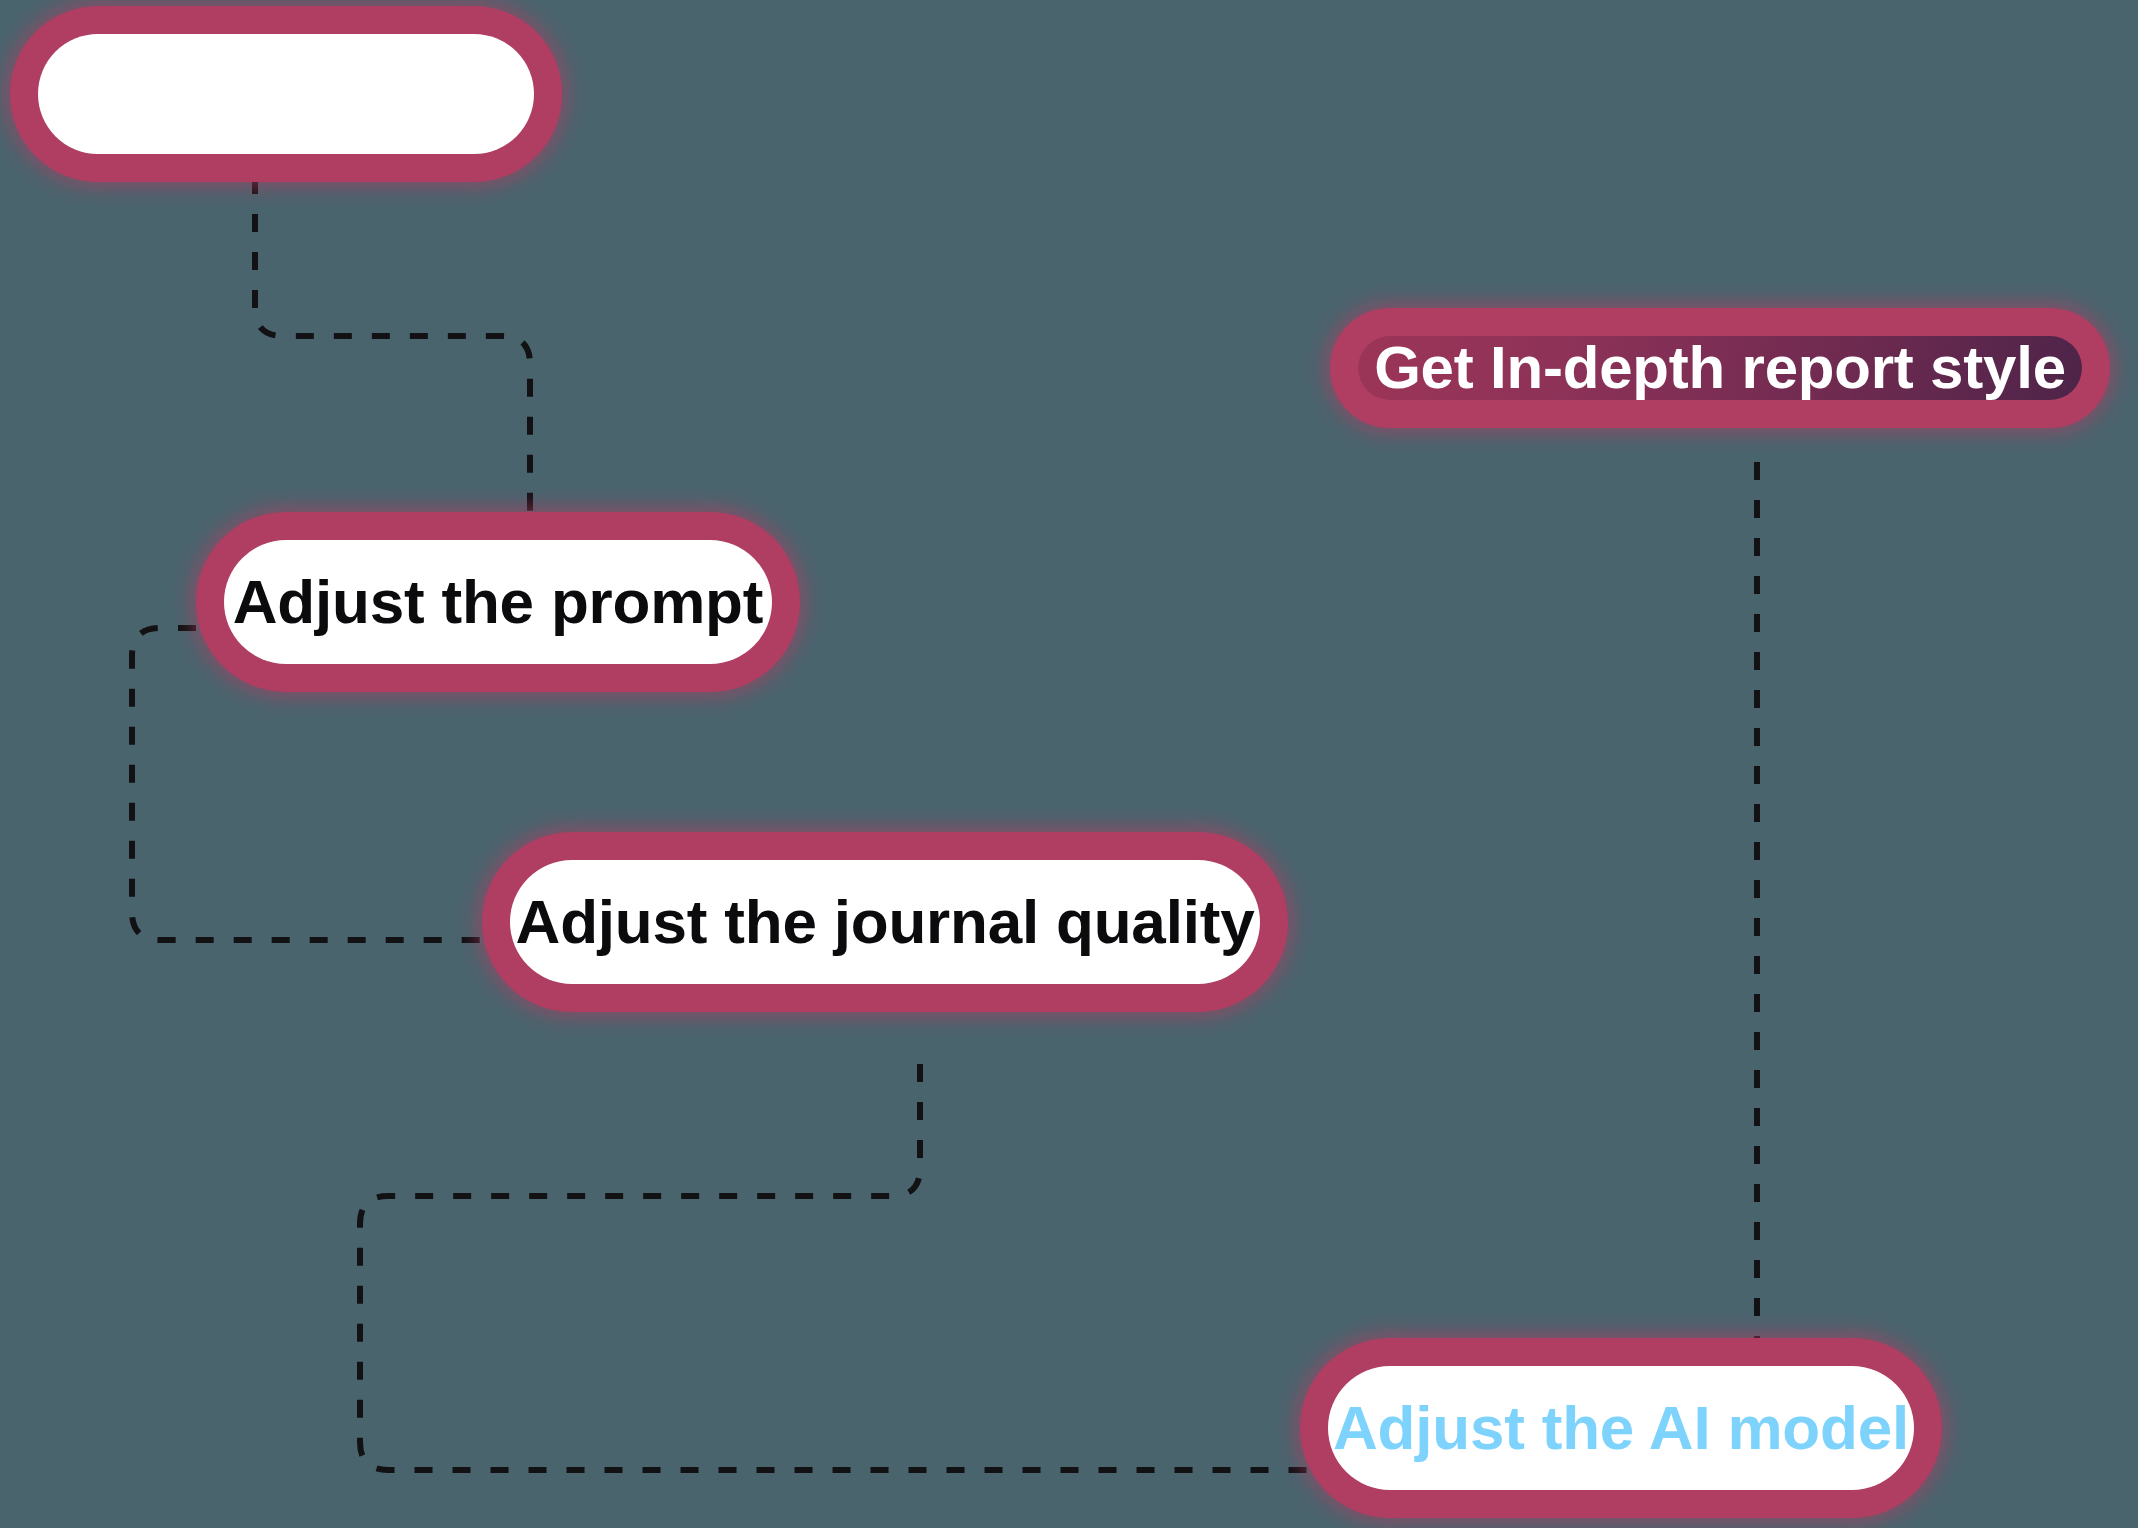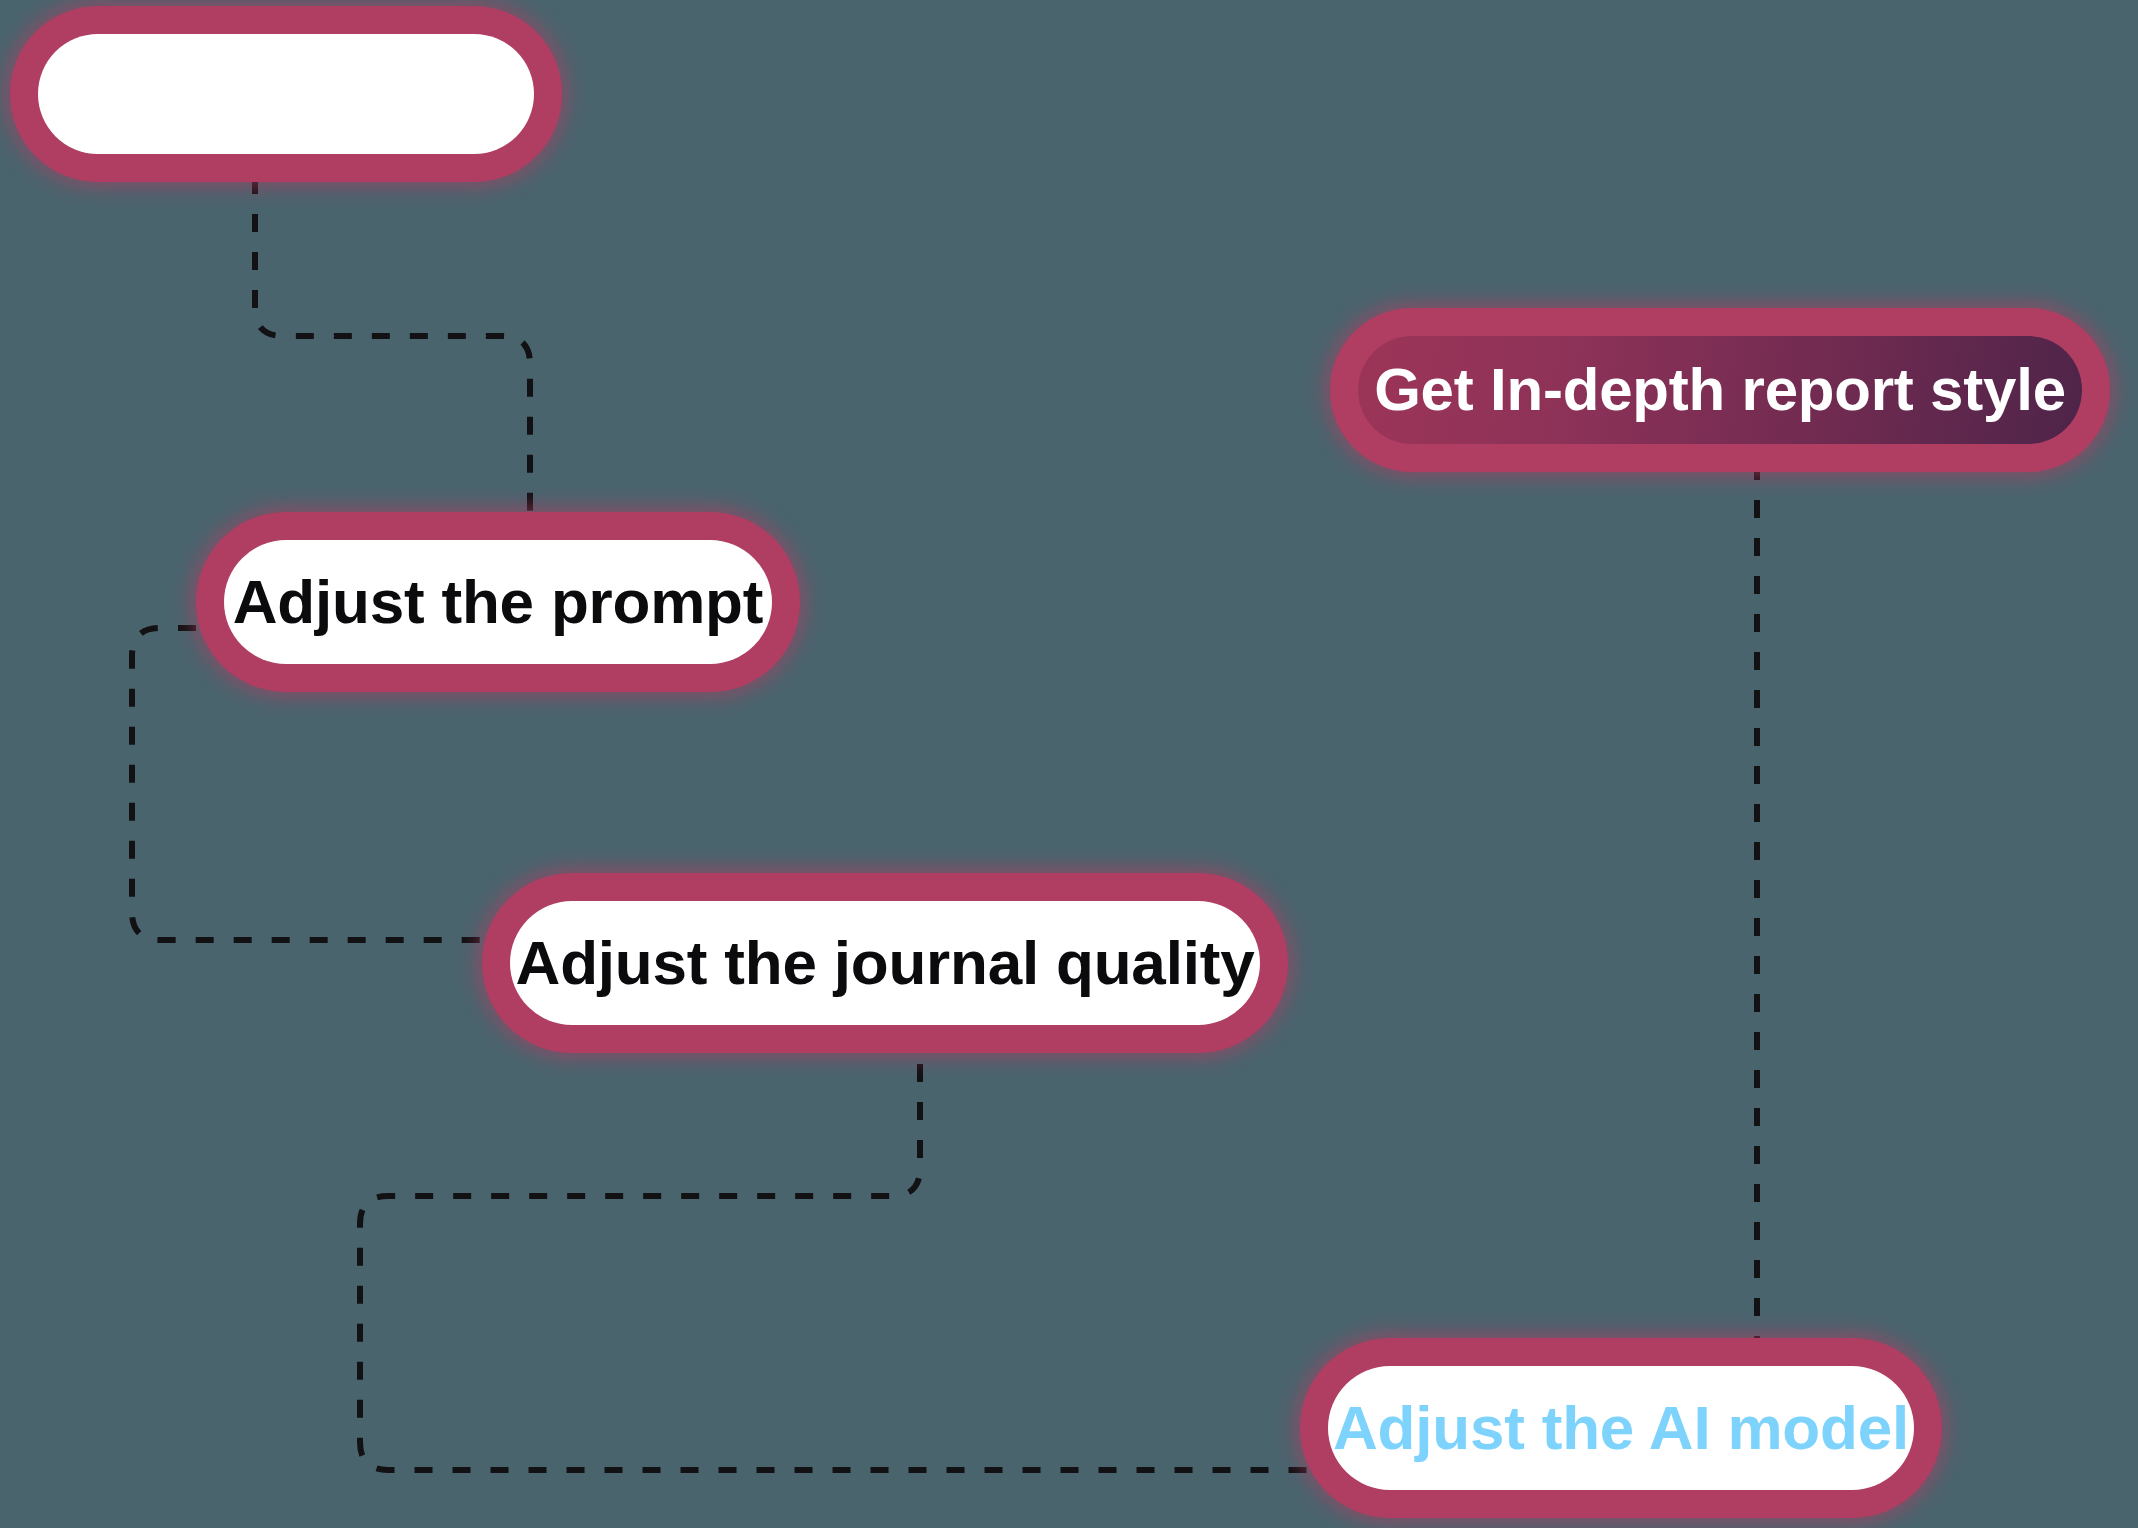--- a/index.html
+++ b/index.html
@@ -51,23 +51,23 @@
     letter-spacing:-.2px;
     white-space:nowrap;
     line-height:1;
   }
   .node.light .label{color:#0B0B0D;}
   .node.grad  .label{color:#FFFFFF;}
 
   
   #node-prompt   {left:10px;   top:6px;    width:552px; height:176px;}
   #node-sources  {left:196px;  top:512px;  width:604px; height:180px;}
-  #node-journal  {left:482px;  top:873px;  width:806px; height:180px;}
+  #node-journal  {left:482px;  top:832px;  width:806px; height:180px;}
   #node-aimodel  {left:1300px; top:1338px; width:642px; height:180px;}
-  #node-report   {left:1330px; top:308px;  width:780px; height:164px;}
+  #node-report   {left:1330px; top:308px;  width:780px; height:120px;}
 
   #node-prompt  .label{font-size:62px;}
   #node-sources .label{font-size:62px;}
   #node-journal .label{font-size:62px;}
   #node-aimodel .label{font-size:62px;}
   #node-report  .label{font-size:60px;}
 
   .conn{fill:none;stroke:#121214;stroke-width:6;stroke-dasharray:18 20;stroke-linecap:butt;}
 </style>
 </head>

